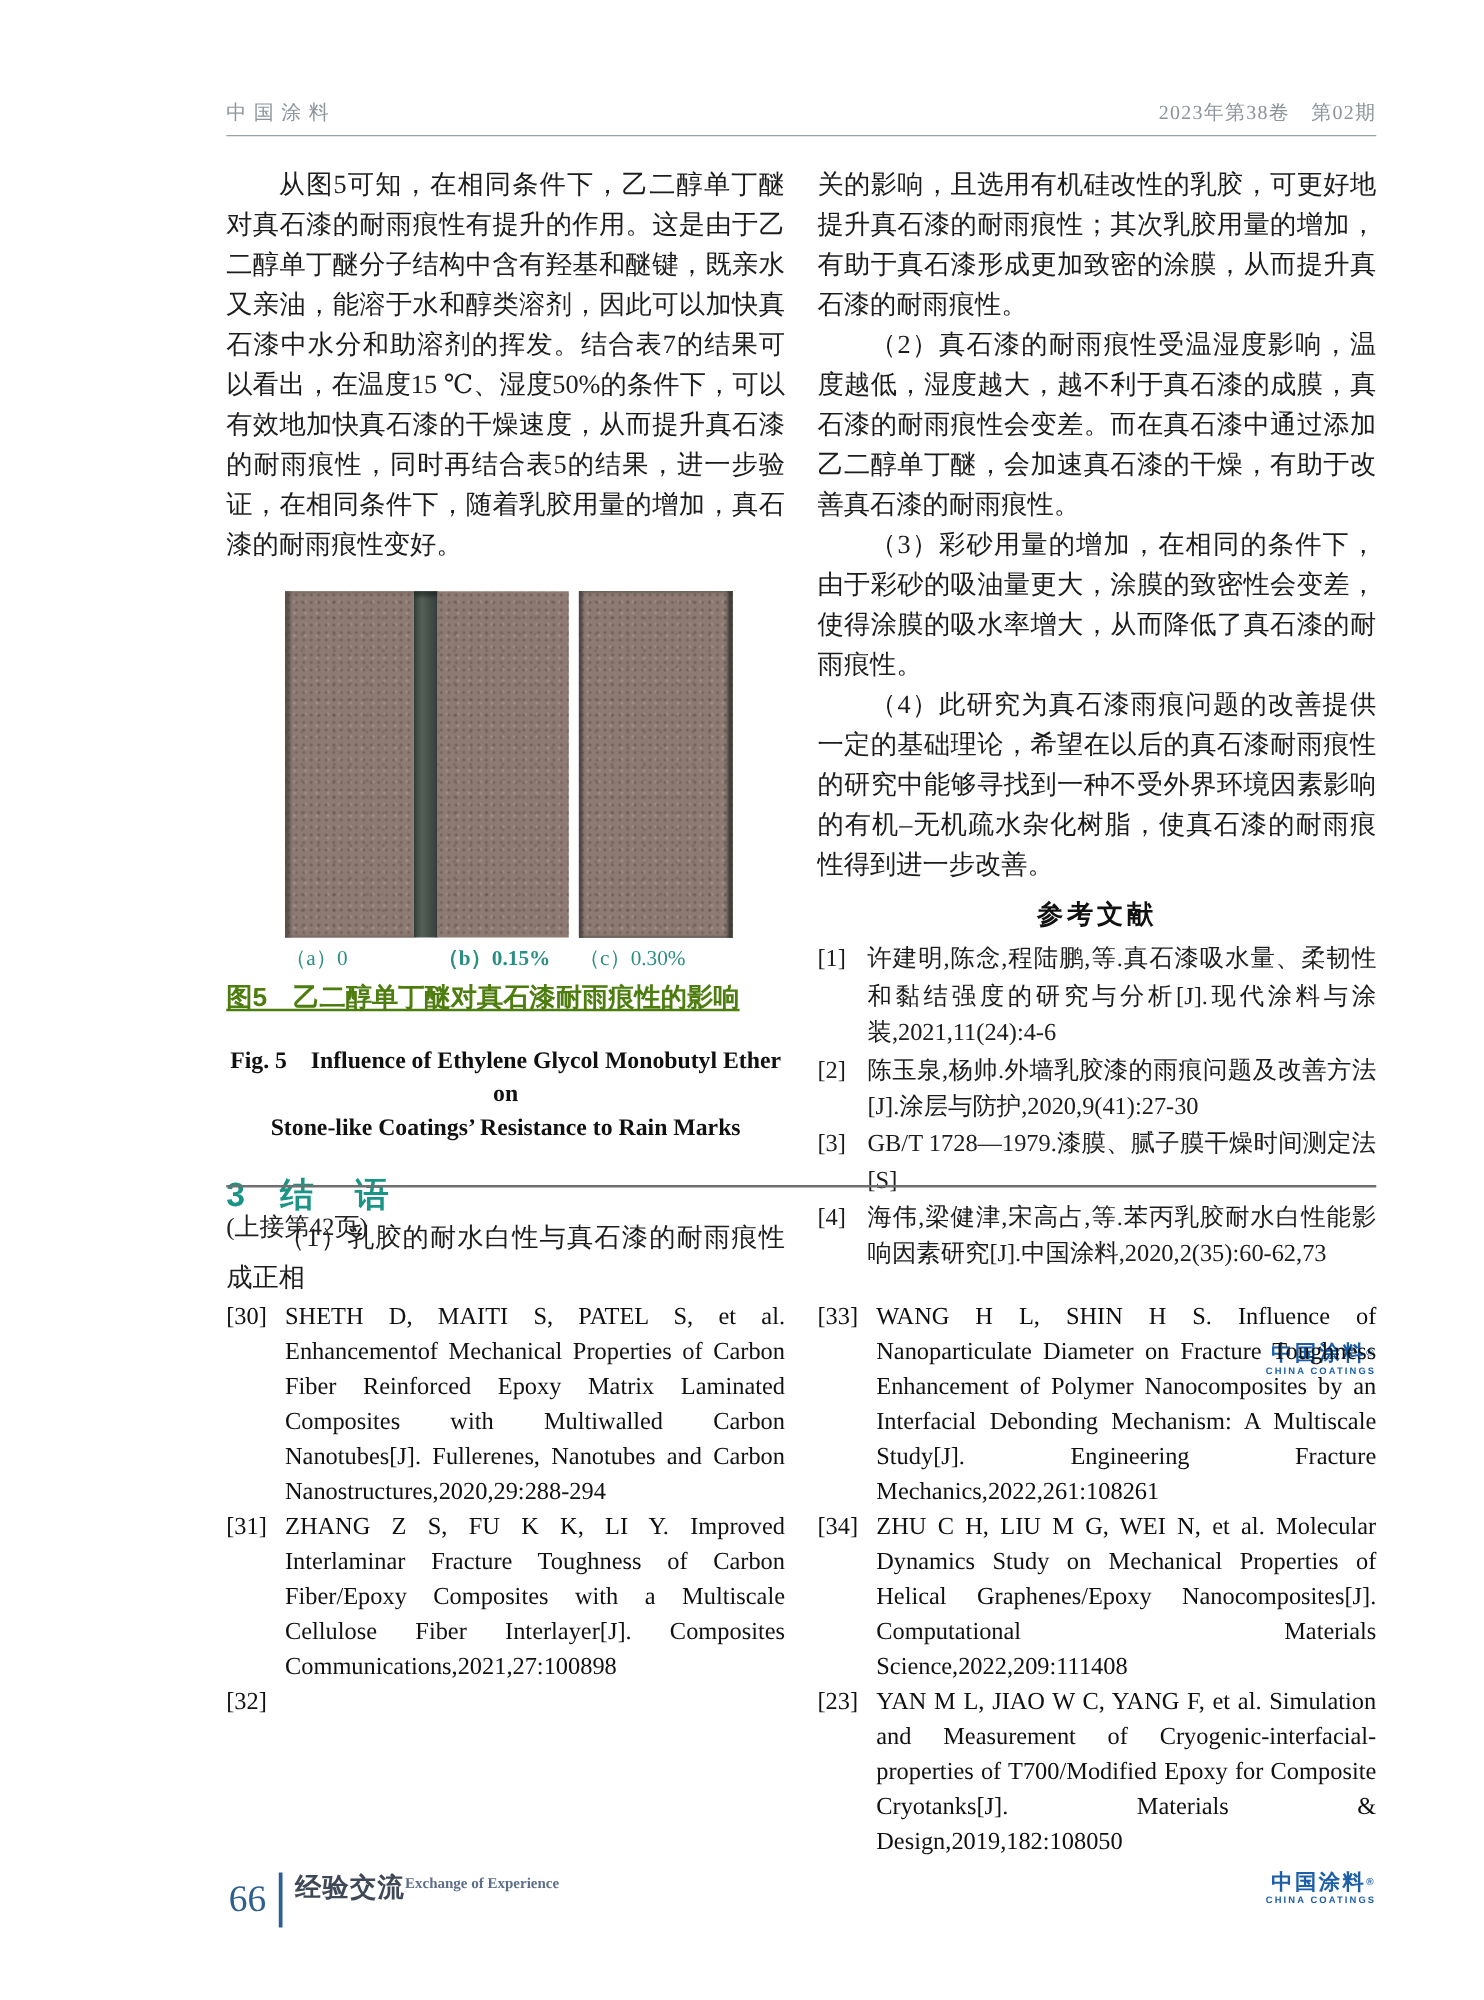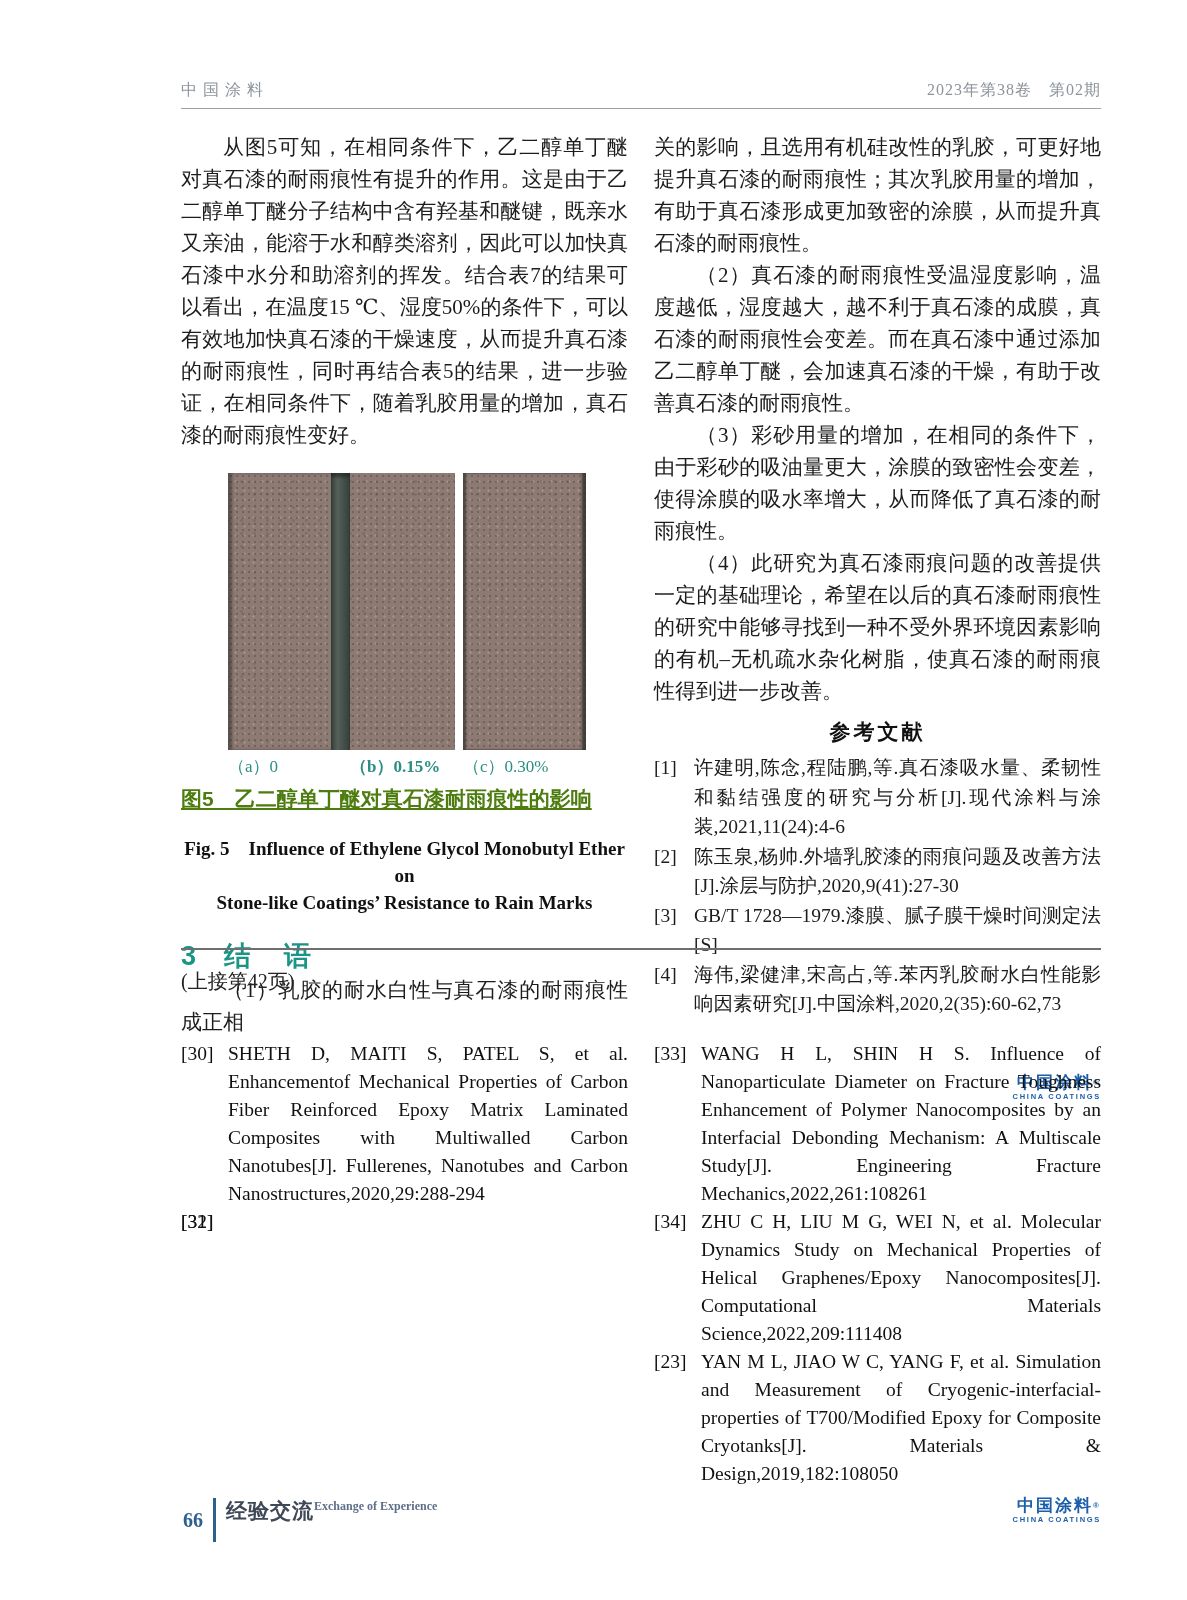--- a/index.html
+++ b/index.html
@@ -78,21 +78,21 @@
   
   .en-col { position:absolute; width:447px; font-size:19.5px; line-height:28px; color:#111;
             text-align:justify; }
   .en-left { left:133px; top:1040px; }
   .en-right { left:606px; top:1040px; }
   .en-col .ref-item { padding-left:47px; }
   .en-right .logo { margin-top:8px; }
 
   
   .footer { position:absolute; left:135px; top:1498px; display:flex; align-items:stretch; }
-  .footer-num { align-self:center; font-size:20px; color:var(--footer-blue,#2d5f8f);font-weight:bold; }
+  .footer-num { align-self:center; font-size:30px; color:var(--footer-blue,#2d5f8f); }
   .footer-bar { width:3px; height:44px; background:var(--footer-blue,#2d5f8f); margin:0 10px; }
   .footer-labels { display:flex; flex-direction:row; justify-content:space-between; }
   .footer-zh { font:bold 21px/25px "Liberation Sans","DejaVu Sans",sans-serif;
                color:var(--footer-dark,#3f4856); letter-spacing:1px; }
   .footer-en { font:bold 12px/16px "Liberation Serif",serif; color:#5d6f88; }
 </style>
 </head>
 <body>
 
 <div class="page">
@@ -164,20 +164,21 @@
   <div class="divider"></div>
   <div class="continued">(上接第42页)</div>
 
   <div class="en-col en-left">
     <p class="ref-item">
       <span class="ref-num">[30]</span>
       <span>SHETH D, MAITI S, PATEL S, et al. Enhancementof Mechanical Properties of Carbon Fiber Reinforced Epoxy Matrix Laminated Composites with Multiwalled Carbon Nanotubes[J]. Fullerenes, Nanotubes and Carbon Nanostructures,2020,29:288-294</span>
     </p>
     <p class="ref-item">
       <span class="ref-num">[31]</span>
+      <span>ZHANG Z S, FU K K, LI Y. Improved Interlaminar Fracture Toughness of Carbon Fiber/Epoxy Composites with a Multiscale Cellulose Fiber Interlayer[J]. Composites Communications,2021,27:100898</span>
     </p>
     <p class="ref-item">
       <span class="ref-num">[32]</span>
     </p>
   </div>
 
   <div class="en-col en-right">
     <p class="ref-item">
       <span class="ref-num">[33]</span>
       <span>WANG H L, SHIN H S. Influence of Nanoparticulate Diameter on Fracture Toughness Enhancement of Polymer Nanocomposites by an Interfacial Debonding Mechanism: A Multiscale Study[J]. Engineering Fracture Mechanics,2022,261:108261</span>

